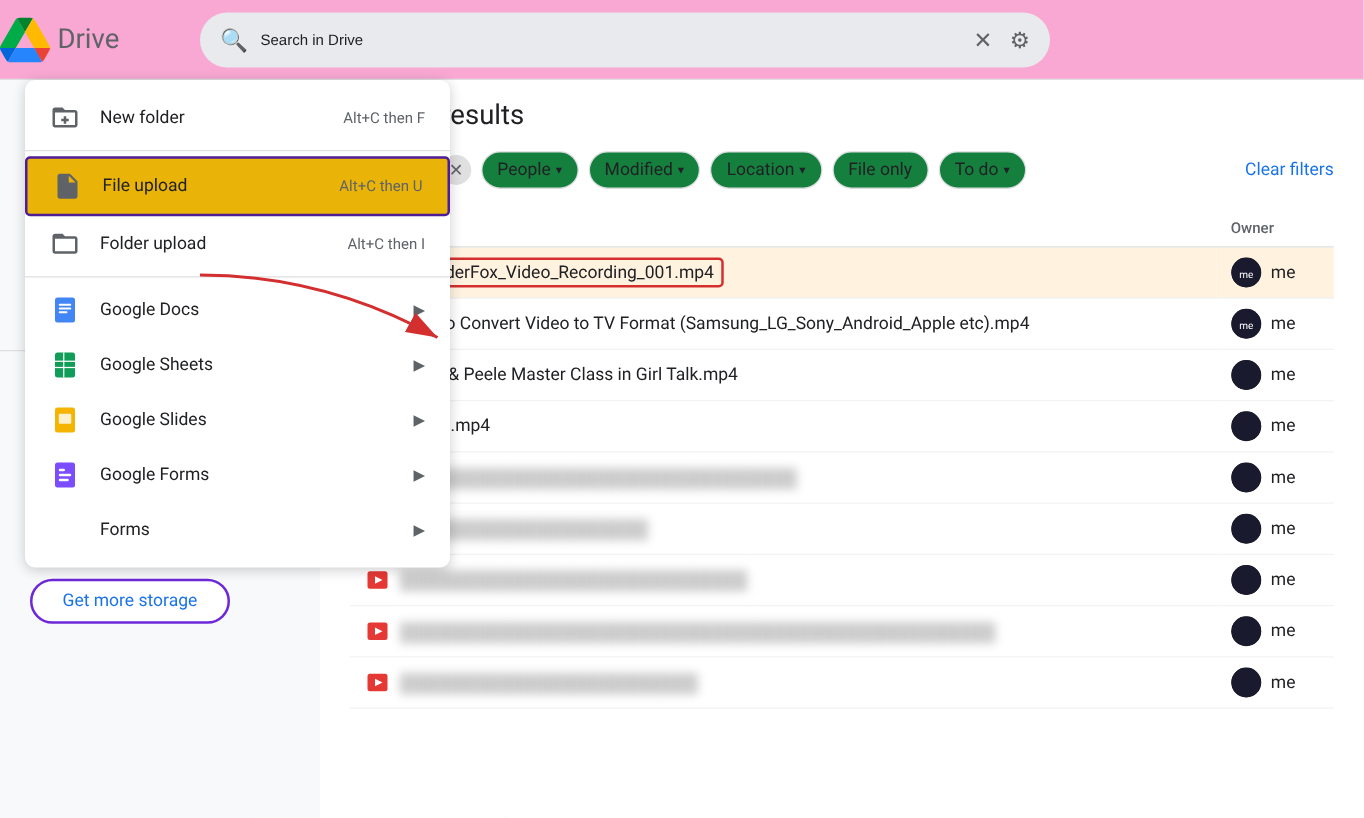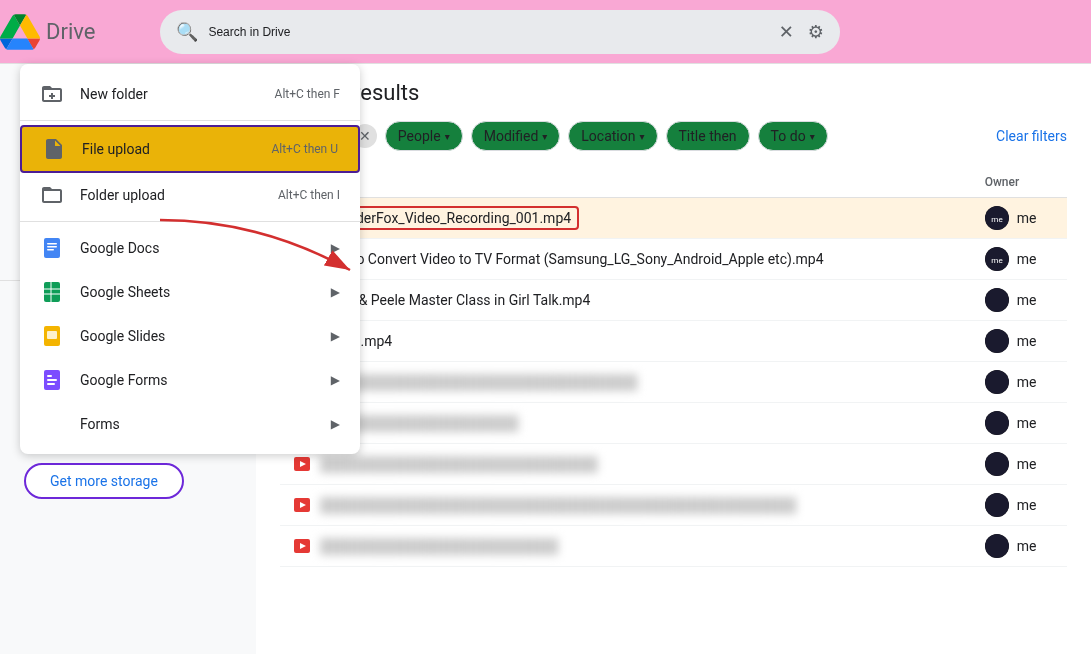--- a/index.html
+++ b/index.html
@@ -211,21 +211,21 @@
       <span>Modified</span>
       <span class="chevron">▾</span>
     </div>
 
     <div class="filter-chip">
       <span>Location</span>
       <span class="chevron">▾</span>
     </div>
 
     <div class="filter-chip">
-      <span>Title then</span>
+      <span>File only</span>
     </div>
 
     <div class="filter-chip">
       <span>To do</span>
       <span class="chevron">▾</span>
     </div>
 
     <span class="clear-filters">Clear filters</span>
   </div>
 

